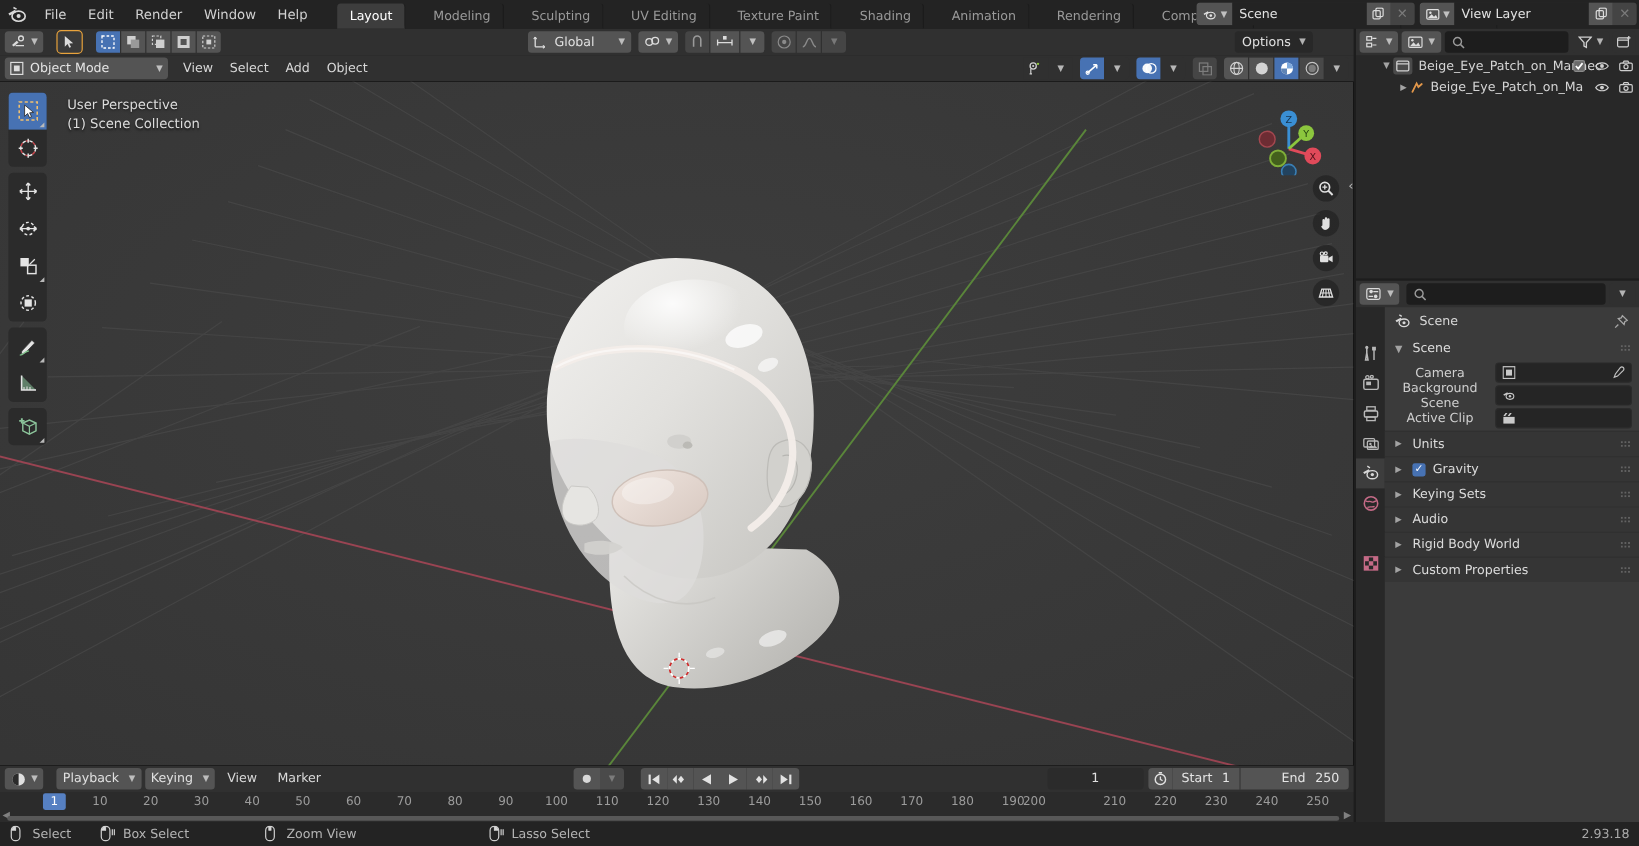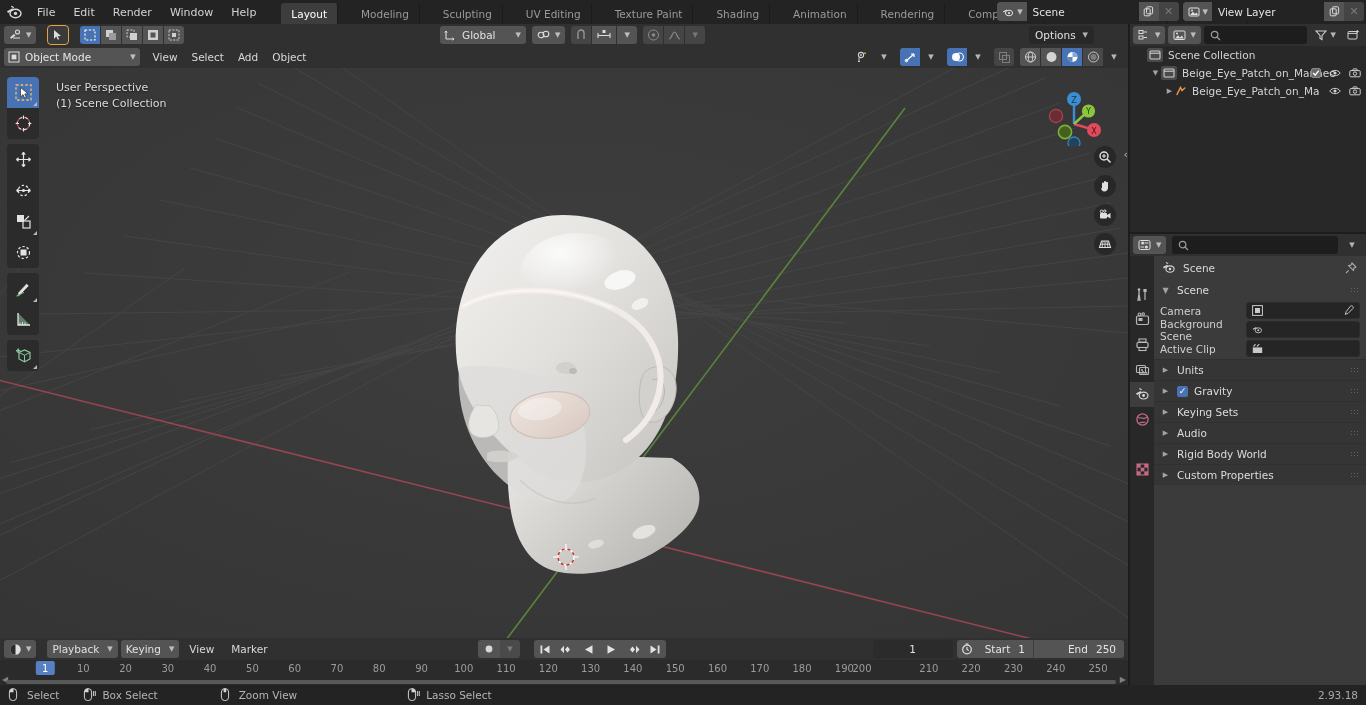--- a/index.html
+++ b/index.html
@@ -213,21 +213,21 @@
   .panel-head {
     height: 20px; display: flex; align-items: center; gap: 6px;
     padding: 0 6px; font-size: 10.5px; color: #dcdcdc; background: #3b3b3b;
     position: relative;
   }
   .panel-head.sub { background: #353535; border-top: 1px solid #303030; }
   .grip { position: absolute; right: 7px; top: 7px; width: 9px; height: 6px;
     background-image: radial-gradient(#6a6a6a 40%, transparent 41%);
     background-size: 3px 3px; opacity: .85; }
   .prop-row { display: flex; align-items: center; height: 17px; margin: 2px 6px; gap: 6px; }
-  .prop-label { width: 80px; text-align: left; font-size: 10.5px; color: #cfcfcf; }
+  .prop-label { width: 80px; text-align: center; font-size: 10.5px; color: #cfcfcf; }
   .prop-field {
     flex: 1; height: 17px; background: #252525; border-radius: 3px;
     display: flex; align-items: center; padding: 0 5px; gap: 5px;
     border: 1px solid #2b2b2b;
   }
   .eyedrop { margin-left: auto; color: #b0b0b0; }
   .chk {
     width: 11px; height: 11px; background: #4772b3; border-radius: 2px;
     display:flex; align-items:center; justify-content:center;
     color:#fff; font-size: 9px; line-height: 1;
@@ -907,30 +907,20 @@
       <div class="hdr-btn" style="background:#303030; padding:0 3px;">
         <svg width="13" height="12" viewBox="0 0 13 12">
             <rect x="1" y="2.5" width="9" height="7.5" rx="1" fill="none" stroke="#cfcfcf" stroke-width="1"></rect>
             <path d="M1 4.4 L10 4.4" stroke="#cfcfcf" stroke-width="1"></path>
             <path d="M10.3 1 L10.3 4 M8.8 2.5 L11.8 2.5" stroke="#cfcfcf" stroke-width="1.1"></path>
           </svg>
       </div>
     </div>
 
     <div id="outliner-rows">
-        <div class="out-row" style="padding-left: 6px;">
-          <span class="disc"></span>
-          <span style="display:inline-flex;align-items:center;margin-right:5px;background:#4a4a4a;border-radius:2px;padding:1px 2px;">
-            <svg width="12" height="12" viewBox="0 0 12 12">
-              <rect x="1" y="2" width="10" height="8" rx="1" fill="none" stroke="#cfcfcf" stroke-width="1.1"></rect>
-              <path d="M1 4.2 L11 4.2" stroke="#cfcfcf" stroke-width="1.1"></path>
-            </svg>
-          </span>
-          <span>Scene Collection</span>
-        </div>
         <div class="out-row" style="padding-left: 20px;">
           <span class="disc">▼</span>
           <span style="display:inline-flex;align-items:center;margin-right:5px;background:#4a4a4a;border-radius:2px;padding:1px 2px;">
             <svg width="12" height="12" viewBox="0 0 12 12">
               <rect x="1" y="2" width="10" height="8" rx="1" fill="none" stroke="#cfcfcf" stroke-width="1.1"></rect>
               <path d="M1 4.2 L11 4.2" stroke="#cfcfcf" stroke-width="1.1"></path>
             </svg>
           </span>
           <span>Beige_Eye_Patch_on_Mannec</span>
           <span class="out-icons">

